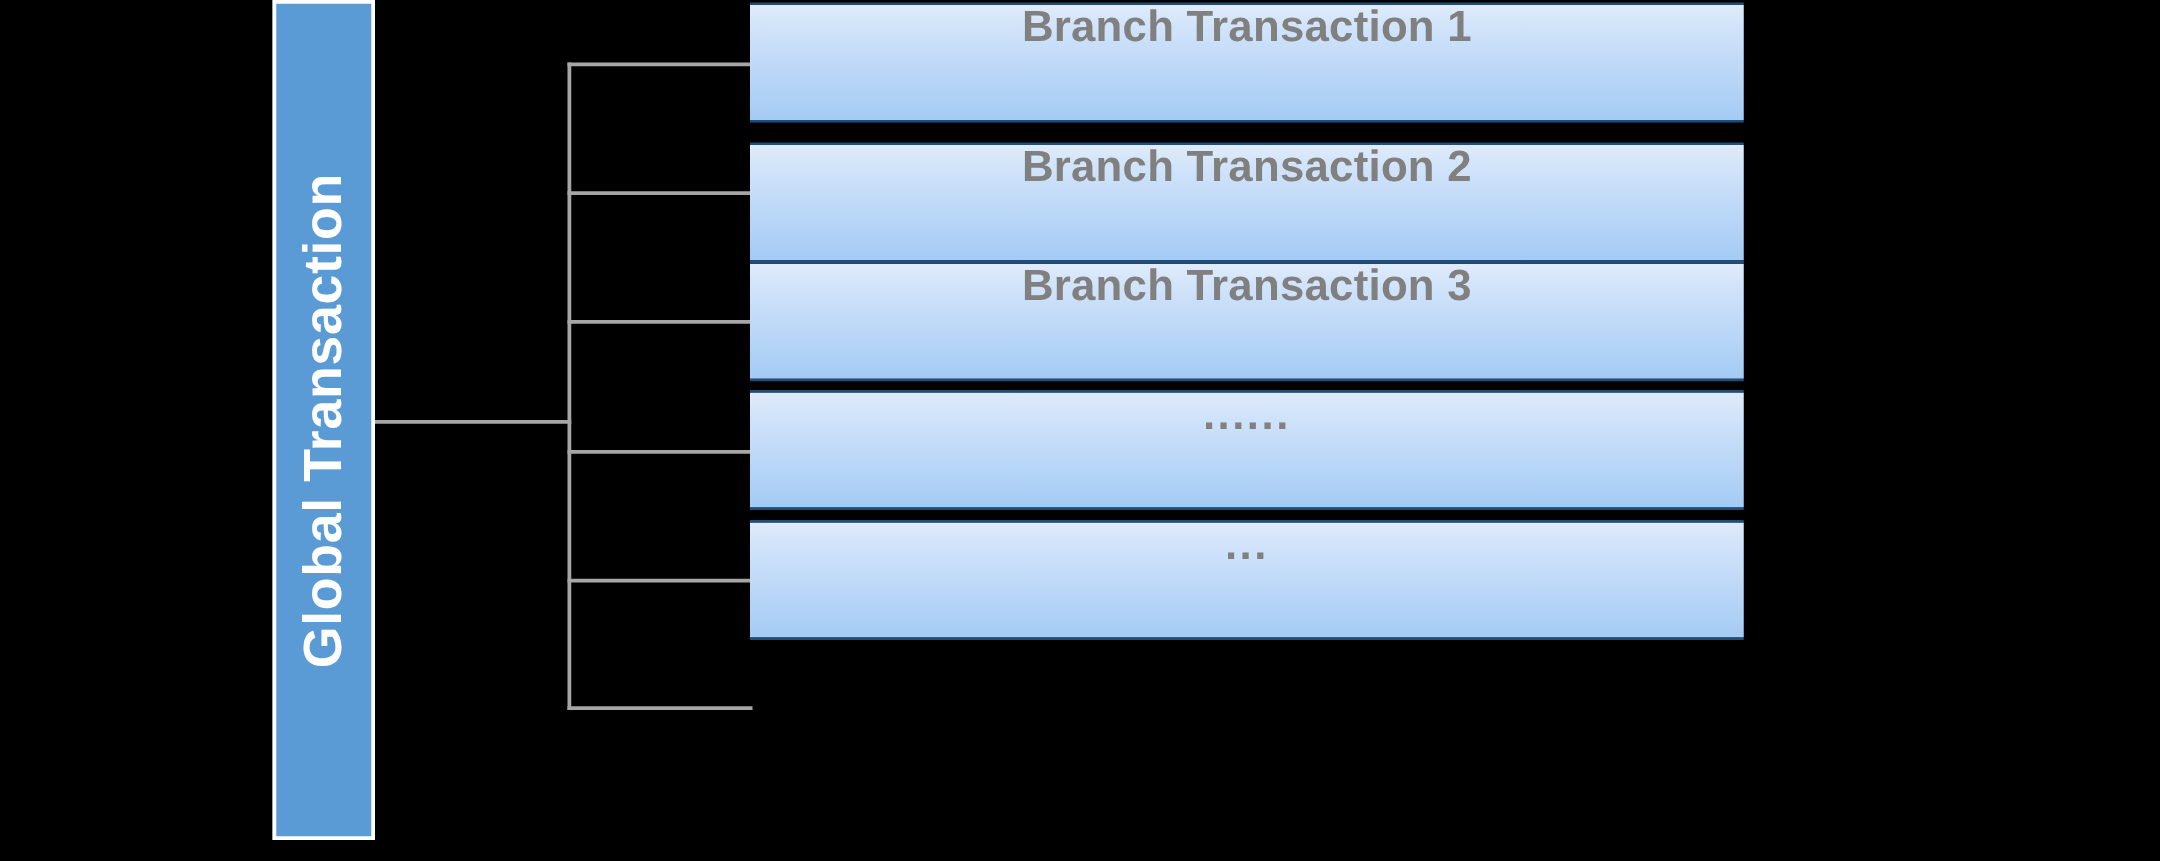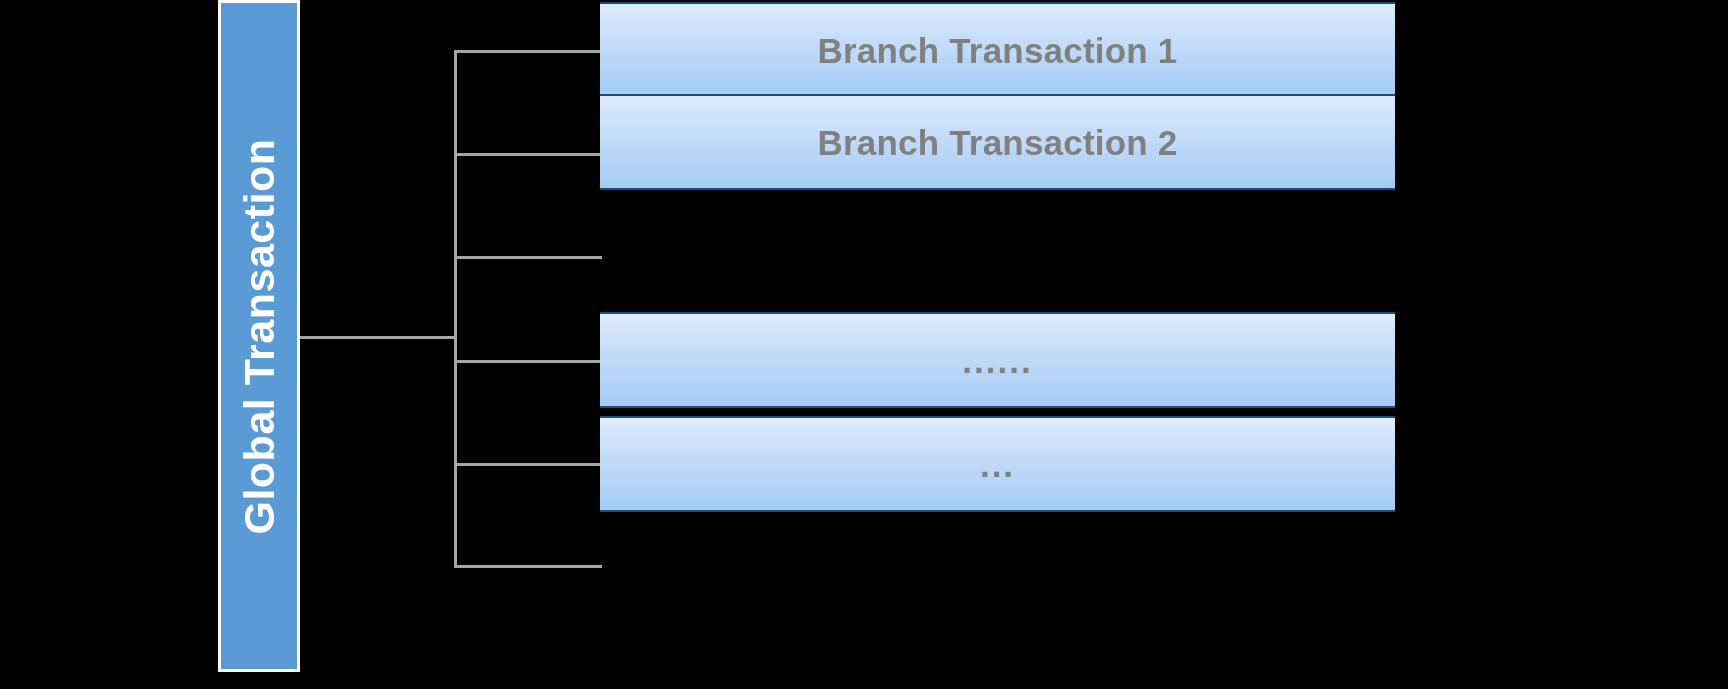--- a/index.html
+++ b/index.html
@@ -74,21 +74,21 @@
   .branch-box {
     position: absolute;
     left: 600px;
     width: 795px;
     height: 96px;
     background: linear-gradient(to bottom, #dfebfb 0%, #d2e4fa 18%, #b9d6f7 62%, #a4cbf4 100%);
     border-top: 2px solid #1f4e79;
     border-bottom: 2px solid #1f4e79;
     box-sizing: border-box;
     display: flex;
-    align-items: center;
+    align-items: flex-start;
     justify-content: center;
   }
   .branch-box-label {
     color: #808080;
     font-size: 35px;
     font-weight: bold;
     white-space: nowrap;
     letter-spacing: 0.2px;
     line-height: 1;
   }
@@ -114,24 +114,27 @@
   <div class="branch-line" style="top:153px;"></div>
   <div class="branch-line" style="top:256px;"></div>
   <div class="branch-line" style="top:360px;"></div>
   <div class="branch-line" style="top:463px;"></div>
   <div class="branch-line" style="top:565px;"></div>
 
   <div class="branch-box" style="top:2px;">
     <span class="branch-box-label">Branch Transaction 1</span>
   </div>
 
-  <div class="branch-box" style="top:94px;">
+  <div class="branch-box" style="top:114px;">
     <span class="branch-box-label">Branch Transaction 2</span>
   </div>
 
+  <div class="branch-box" style="top:209px;">
+    <span class="branch-box-label">Branch Transaction 3</span>
+  </div>
 
   <div class="branch-box" style="top:312px;">
     <span class="branch-box-label dots">......</span>
   </div>
 
   <div class="branch-box" style="top:416px;">
     <span class="branch-box-label dots">...</span>
   </div>
 
 

